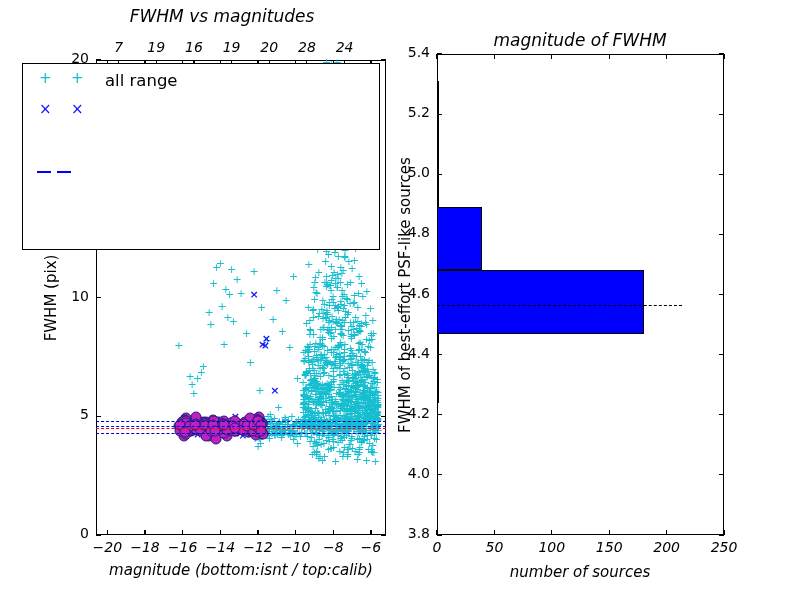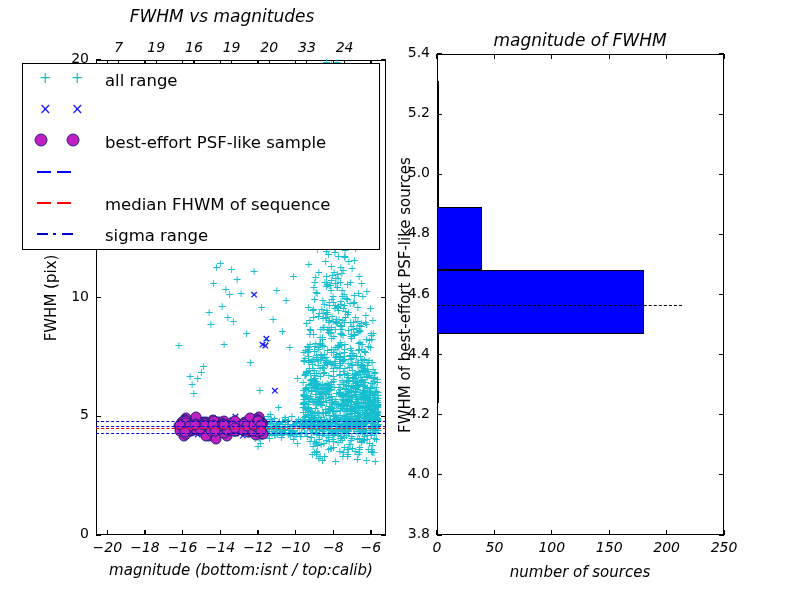--- a/index.html
+++ b/index.html
@@ -1708,47 +1708,25 @@
             <div class="gl" style="left:48px; color:#17becf;">+</div>
           </div>
           <div class="leg-text">all range</div>
         </div>
         <div class="leg-row" style="top:31.166666666666668px; height:31.166666666666668px;">
           <div class="leg-sample">
             <div class="gl" style="left:16px; color:#1414ff;">×</div>
             <div class="gl" style="left:48px; color:#1414ff;">×</div>
           </div>
         </div>
-        <div class="leg-row" style="top:62.333333333333336px; height:31.166666666666668px;">
-          <div class="leg-sample">
-            <div style="position:absolute; left:18px; top:50%; width:11px; height:11px;border-radius:50%; background:#c020c0; border:1.2px solid #202080;transform:translate(-50%,-50%);"></div>
-            <div style="position:absolute; left:50px; top:50%; width:11px; height:11px;border-radius:50%; background:#c020c0; border:1.2px solid #202080;transform:translate(-50%,-50%);"></div>
-          </div>
-          <div class="leg-text">best-effort PSF-like sample</div>
-        </div>
         <div class="leg-row" style="top:93.5px; height:31.166666666666668px;">
           <div class="leg-sample">
             <div style="position:absolute; left:14px; top:50%; width:14px;height:0; border-top:2px solid #0000ff; transform:translateY(-50%);"></div>
             <div style="position:absolute; left:34px; top:50%; width:14px;height:0; border-top:2px solid #0000ff; transform:translateY(-50%);"></div>
           </div>
-        </div>
-        <div class="leg-row" style="top:124.66666666666667px; height:31.166666666666668px;">
-          <div class="leg-sample">
-            <div style="position:absolute; left:14px; top:50%; width:14px;height:0; border-top:2px solid #ff0000; transform:translateY(-50%);"></div>
-            <div style="position:absolute; left:34px; top:50%; width:14px;height:0; border-top:2px solid #ff0000; transform:translateY(-50%);"></div>
-          </div>
-          <div class="leg-text">median FHWM of sequence</div>
-        </div>
-        <div class="leg-row" style="top:155.83333333333334px; height:31.166666666666668px;">
-          <div class="leg-sample">
-            <div style="position:absolute; left:14px; top:50%; width:11px;height:0; border-top:2px solid #0000cc; transform:translateY(-50%);"></div>
-            <div style="position:absolute; left:30px; top:50%; width:3px;height:0; border-top:2px solid #0000cc; transform:translateY(-50%);"></div>
-            <div style="position:absolute; left:39px; top:50%; width:11px;height:0; border-top:2px solid #0000cc; transform:translateY(-50%);"></div>
-          </div>
-          <div class="leg-text">sigma range</div>
         </div>
       </div>
   </div>
 
   <div id="right-panel">
 
     <div class="txt title ctr" style="left:580px; top:30px;">magnitude of FWHM</div>
 
     <div class="frame" id="rframe" style="left:437px; top:54px; width:287px; height:481px;"></div>
 
@@ -1804,21 +1782,21 @@
     <div class="txt tick ctr" style="left:220.28571428571428px; top:539px;">−14</div>
     <div class="txt tick ctr" style="left:257.9480519480519px; top:539px;">−12</div>
     <div class="txt tick ctr" style="left:295.6103896103896px; top:539px;">−10</div>
     <div class="txt tick ctr" style="left:333.27272727272725px; top:539px;">−8</div>
     <div class="txt tick ctr" style="left:370.93506493506493px; top:539px;">−6</div>
     <div class="txt tick ctr" style="left:118.59740259740265px; top:39px;">7</div>
     <div class="txt tick ctr" style="left:156.2597402597403px; top:39px;">19</div>
     <div class="txt tick ctr" style="left:193.92207792207796px; top:39px;">16</div>
     <div class="txt tick ctr" style="left:231.5844155844156px; top:39px;">19</div>
     <div class="txt tick ctr" style="left:269.2467532467533px; top:39px;">20</div>
-    <div class="txt tick ctr" style="left:306.90909090909093px; top:39px;">33</div>
+    <div class="txt tick ctr" style="left:306.90909090909093px; top:39px;">28</div>
     <div class="txt tick ctr" style="left:344.57142857142856px; top:39px;">24</div>
     <div class="txt tick rgt" style="left:89px; top:525px;">0</div>
     <div class="txt tick rgt" style="left:89px; top:406.25px;">5</div>
     <div class="txt tick rgt" style="left:89px; top:287.5px;">10</div>
     <div class="txt tick rgt" style="left:89px; top:50px;">20</div>
     <div class="txt tick ctr" style="left:437px; top:539px;">0</div>
     <div class="txt tick ctr" style="left:494.4px; top:539px;">50</div>
     <div class="txt tick ctr" style="left:551.8px; top:539px;">100</div>
     <div class="txt tick ctr" style="left:609.2px; top:539px;">150</div>
     <div class="txt tick ctr" style="left:666.6px; top:539px;">200</div>

